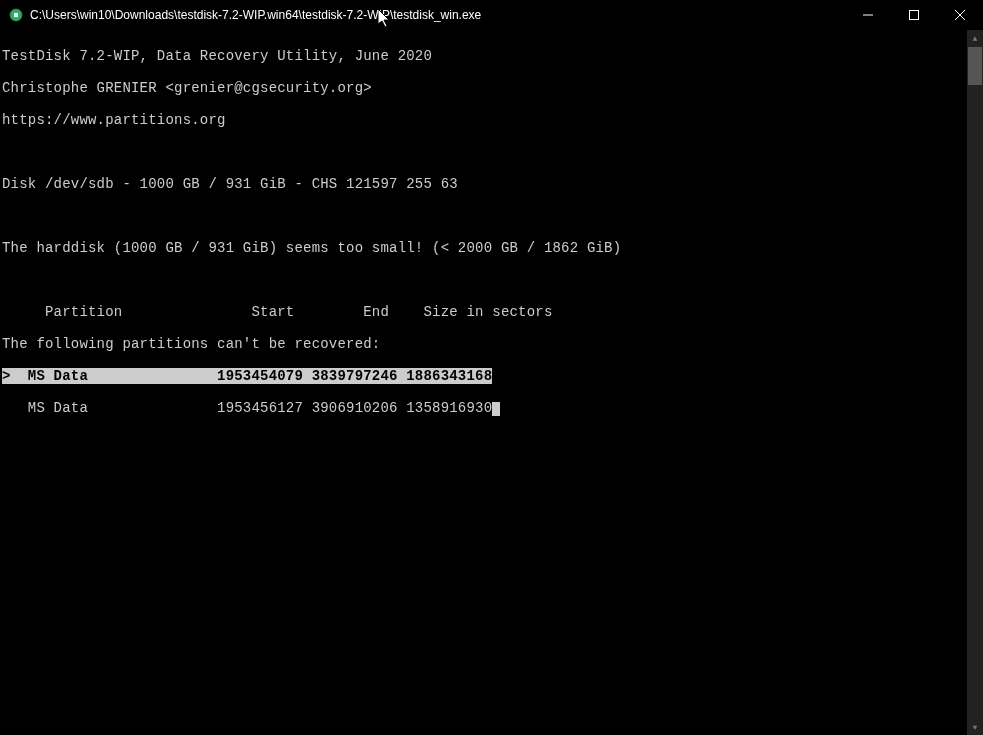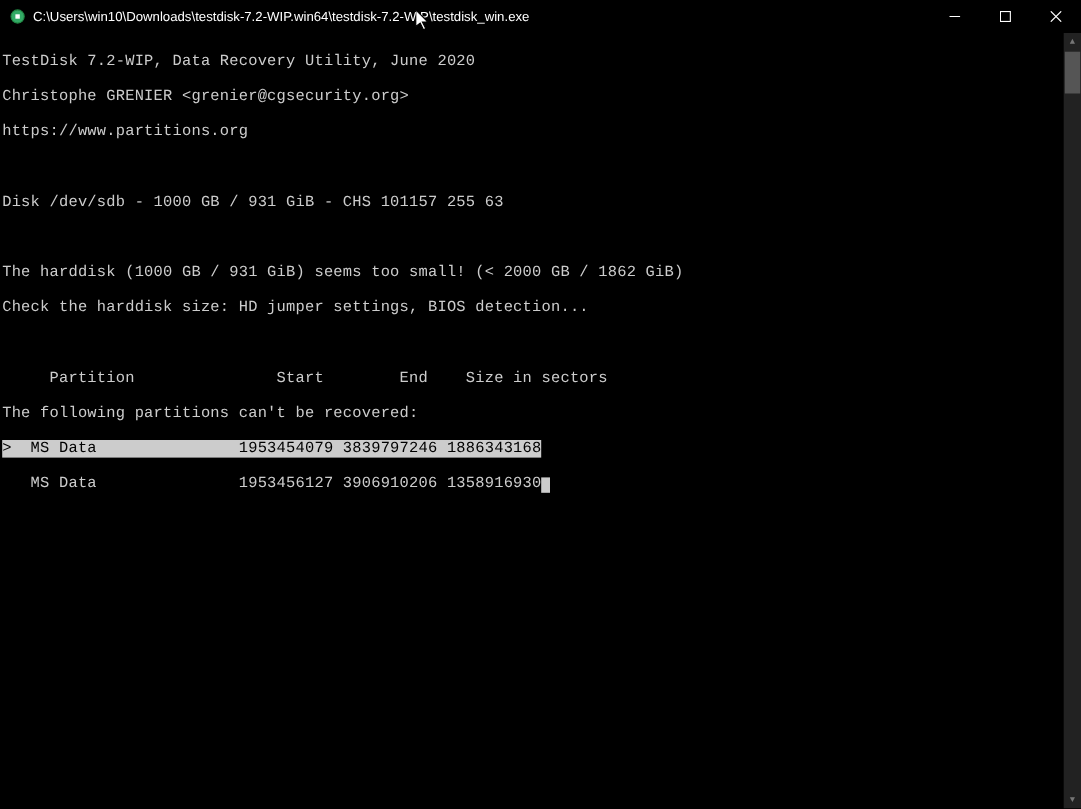--- a/index.html
+++ b/index.html
@@ -69,20 +69,21 @@
     .line {
       display: block;
       min-height: 16px;
     }
     .sel-row {
       display: inline-block;
     }
     .selected {
       background: #ccc;
       color: #000;
+      font-weight: bold;
     }
     .cursor {
       background: #ccc;
       color: #000;
       display: inline-block;
       width: 8px;
       height: 14px;
       vertical-align: text-bottom;
     }
     .scrollbar-track {
@@ -151,24 +152,23 @@
         </svg>
     </div>
   </div>
 </div>
 
 <div class="terminal">
 <span class="line">TestDisk 7.2-WIP, Data Recovery Utility, June 2020</span>
 <span class="line">Christophe GRENIER &lt;grenier@cgsecurity.org&gt;</span>
 <span class="line">https://www.partitions.org</span>
 <span class="line"></span>
-<span class="line">Disk /dev/sdb - 1000 GB / 931 GiB - CHS 101157 255 63</span>
+<span class="line">Disk /dev/sdb - 1000 GB / 931 GiB - CHS 121597 255 63</span>
 <span class="line"></span>
 <span class="line">The harddisk (1000 GB / 931 GiB) seems too small! (&lt; 2000 GB / 1862 GiB)</span>
-<span class="line">Check the harddisk size: HD jumper settings, BIOS detection...</span>
 <span class="line"></span>
 <span class="line">     Partition               Start        End    Size in sectors</span>
 <span class="line">The following partitions can't be recovered:</span>
 <span class="line"><span class="sel-row selected">&gt;  MS Data               1953454079 3839797246 1886343168</span></span>
 <span class="line"><span class="sel-row">   MS Data               1953456127 3906910206 1358916930</span><span class="cursor"></span></span>
 <span class="line"></span>
 <span class="line"></span>
 <span class="line"></span>
 <span class="line"></span>
 <span class="line"></span>

